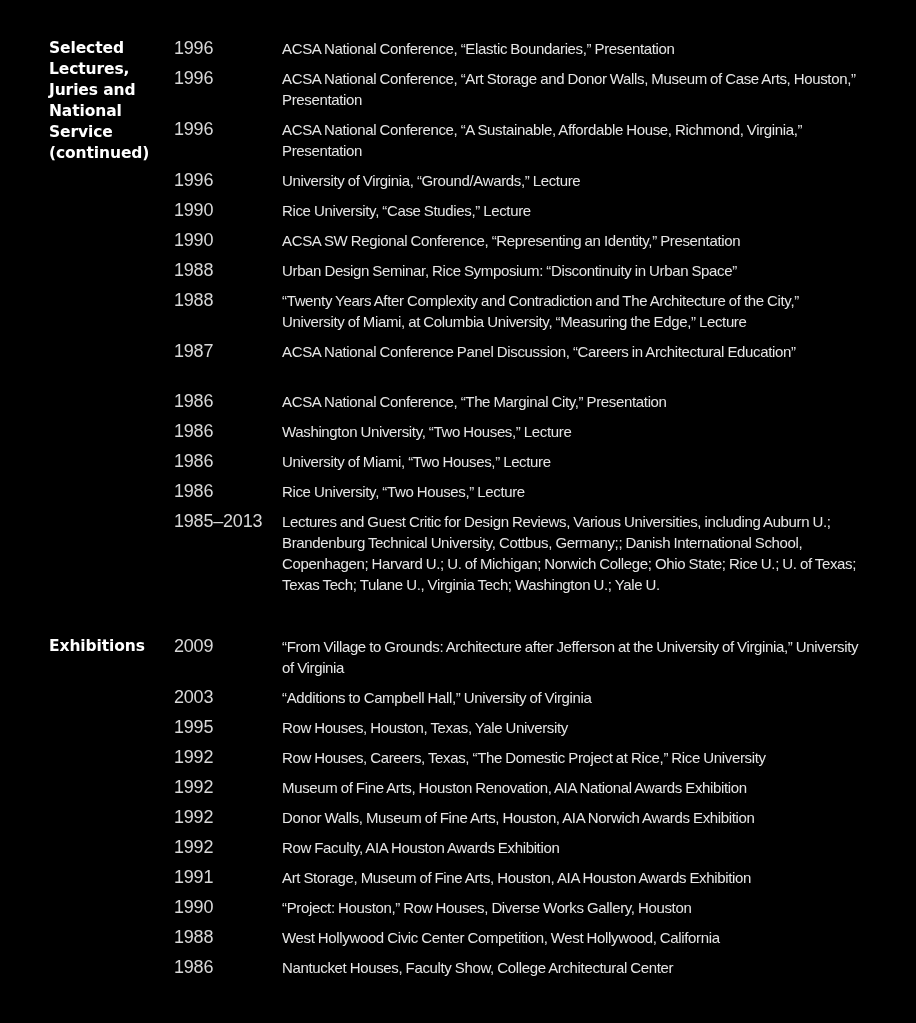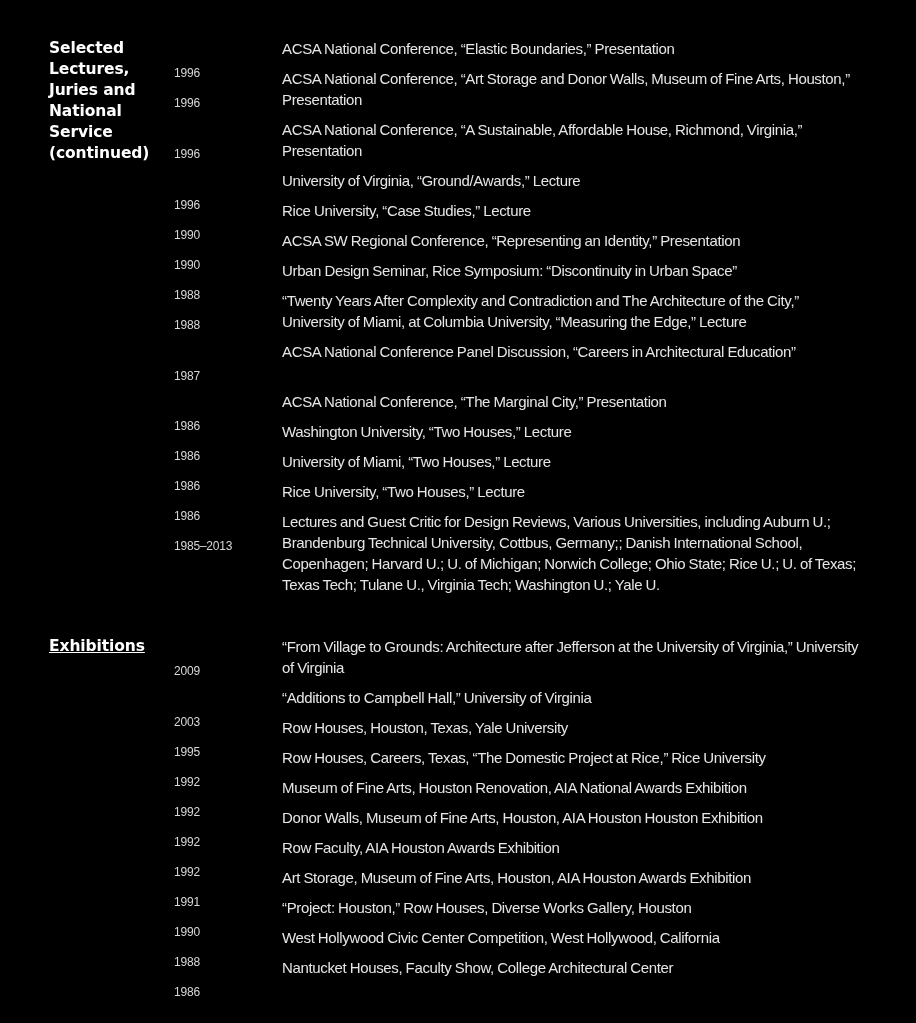--- a/index.html
+++ b/index.html
@@ -46,25 +46,24 @@
     }
     .entry {
       position: absolute;
       left: 0;
       width: 916px;
     }
     .year {
       position: absolute;
       left: 174px;
       width: 100px;
-      font-size: 12px;
+      font-size: 18px;
       line-height: 21px;
       color: #d8d8d8;
       letter-spacing: -0.2px;
-      margin-top: 25px;
     }
     .desc {
       position: absolute;
       left: 282px;
       width: 580px;
       font-size: 15px;
       line-height: 21px;
       color: #e6e6e6;
       letter-spacing: -0.35px;
       word-spacing: -0.5px;
@@ -77,21 +76,21 @@
 
   <div class="section" style="top:0;">
     <div class="section-heading" style="top:38px;">Selected Lectures, Juries and National Service (continued)</div>
     <div class="entries">
       <div class="entry" style="top:38px;">
         <div class="year">1996</div>
         <div class="desc">ACSA National Conference, “Elastic Boundaries,” Presentation</div>
       </div>
       <div class="entry" style="top:68px;">
         <div class="year">1996</div>
-        <div class="desc">ACSA National Conference, “Art Storage and Donor Walls, Museum of Fine Arts, Houston,” Presentation</div>
+        <div class="desc">ACSA National Conference, “Art Storage and Donor Walls, Museum of Case Arts, Houston,” Presentation</div>
       </div>
       <div class="entry" style="top:119px;">
         <div class="year">1996</div>
         <div class="desc">ACSA National Conference, “A Sustainable, Affordable House, Richmond, Virginia,” Presentation</div>
       </div>
       <div class="entry" style="top:170px;">
         <div class="year">1996</div>
         <div class="desc">University of Virginia, “Ground/Awards,” Lecture</div>
       </div>
       <div class="entry" style="top:200px;">
@@ -131,21 +130,21 @@
         <div class="desc">Rice University, “Two Houses,” Lecture</div>
       </div>
       <div class="entry" style="top:511px;">
         <div class="year">1985–2013</div>
         <div class="desc">Lectures and Guest Critic for Design Reviews, Various Universities, including Auburn U.; Brandenburg Technical University, Cottbus, Germany;; Danish International School, Copenhagen; Harvard U.; U. of Michigan; Norwich College; Ohio State; Rice U.; U. of Texas; Texas Tech; Tulane U., Virginia Tech; Washington U.; Yale U.</div>
       </div>
     </div>
   </div>
 
   <div class="section" style="top:0;">
-    <div class="section-heading" style="top:636px;text-decoration:underline;">Exhibitions</div>
+    <div class="section-heading" style="top:636px;">Exhibitions</div>
     <div class="entries">
       <div class="entry" style="top:636px;">
         <div class="year">2009</div>
         <div class="desc">“From Village to Grounds:  Architecture after Jefferson at the University of Virginia,” University of Virginia</div>
       </div>
       <div class="entry" style="top:687px;">
         <div class="year">2003</div>
         <div class="desc">“Additions to Campbell Hall,” University of Virginia</div>
       </div>
       <div class="entry" style="top:717px;">
@@ -155,21 +154,21 @@
       <div class="entry" style="top:747px;">
         <div class="year">1992</div>
         <div class="desc">Row Houses, Careers, Texas, “The Domestic Project at Rice,” Rice University</div>
       </div>
       <div class="entry" style="top:777px;">
         <div class="year">1992</div>
         <div class="desc">Museum of Fine Arts, Houston Renovation, AIA National Awards Exhibition</div>
       </div>
       <div class="entry" style="top:807px;">
         <div class="year">1992</div>
-        <div class="desc">Donor Walls, Museum of Fine Arts, Houston, AIA Houston Houston Exhibition</div>
+        <div class="desc">Donor Walls, Museum of Fine Arts, Houston, AIA Norwich Awards Exhibition</div>
       </div>
       <div class="entry" style="top:837px;">
         <div class="year">1992</div>
         <div class="desc">Row Faculty, AIA Houston Awards Exhibition</div>
       </div>
       <div class="entry" style="top:867px;">
         <div class="year">1991</div>
         <div class="desc">Art Storage, Museum of Fine Arts, Houston, AIA Houston Awards Exhibition</div>
       </div>
       <div class="entry" style="top:897px;">

